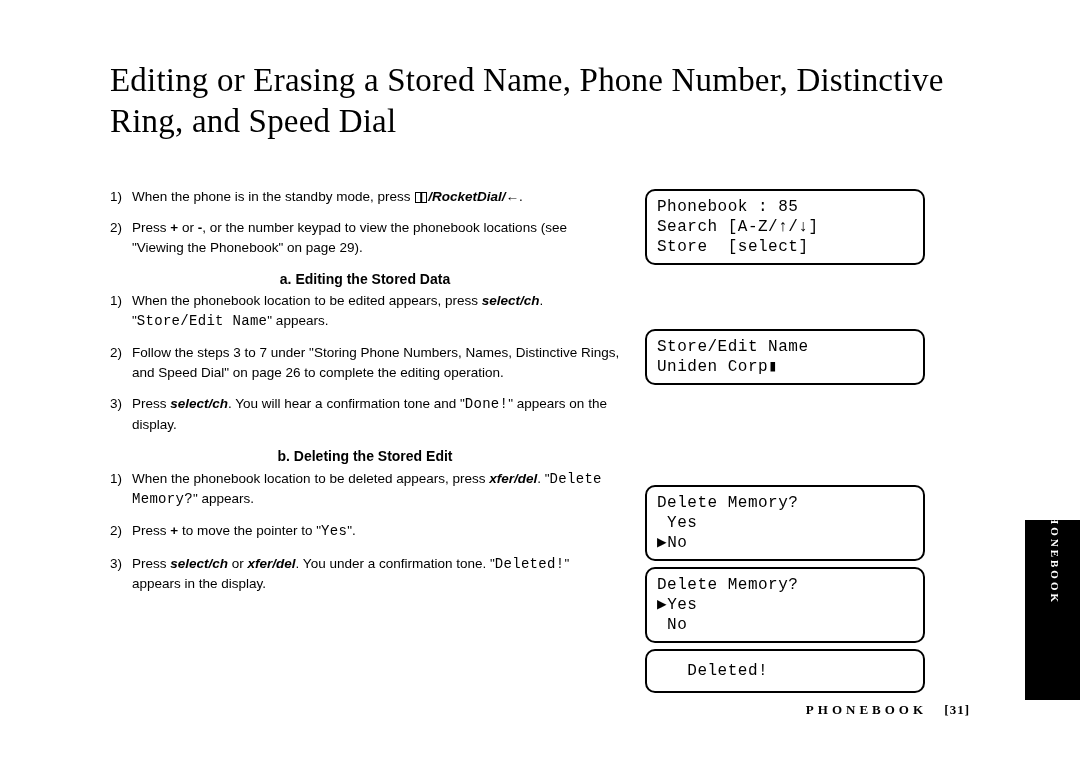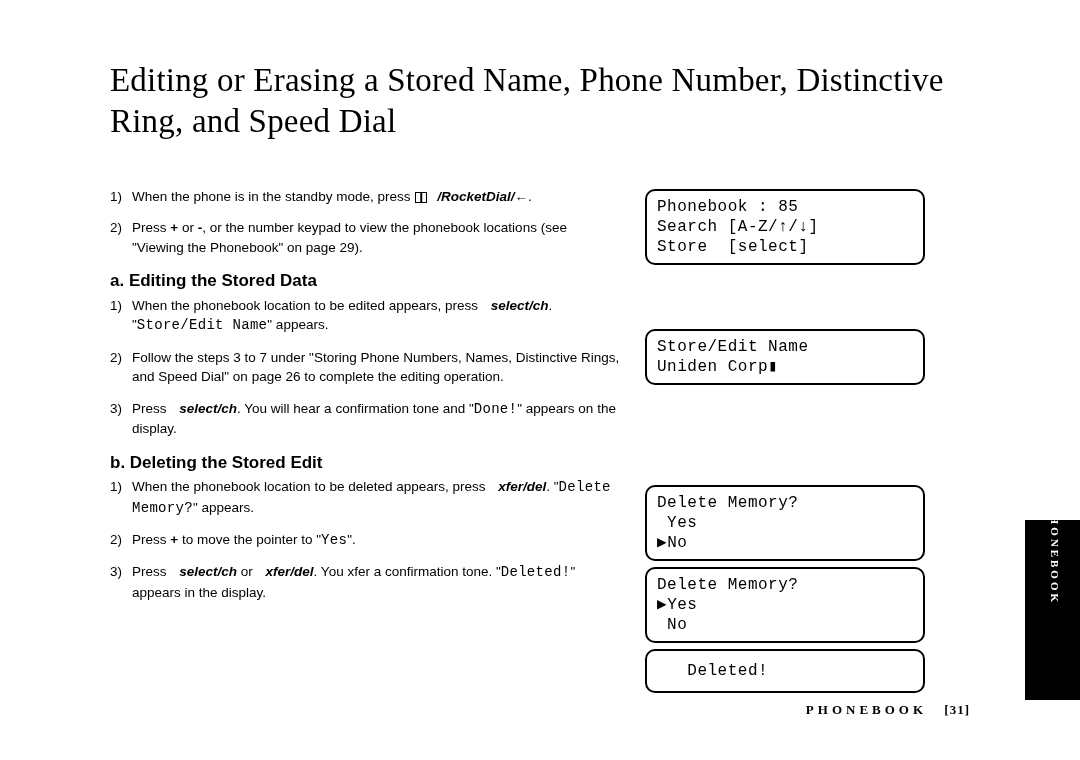--- a/index.html
+++ b/index.html
@@ -41,28 +41,29 @@
     margin-bottom: 12px;
   }
   .num {
     width: 22px;
     flex-shrink: 0;
   }
   .txt { flex: 1; }
   .subhead {
     font-weight: bold;
     margin-bottom: 2px;
-    font-size: 17px;
+    font-size: 14px;
+    text-align: center;
   }
   .lcd {
     font-family: 'Courier New', monospace;
     font-size: 14px;
     letter-spacing: 0.3px;
   }
-  .bi { font-weight: bold; font-style: italic; margin-left: 9px; }
+  .bi { font-weight: bold; font-style: italic; }
   .b { font-weight: bold; }
   .screen {
     border: 2px solid #000;
     border-radius: 10px;
     padding: 6px 10px;
     font-family: 'Courier New', monospace;
     font-size: 16px;
     line-height: 1.25;
     letter-spacing: 0.5px;
     margin-bottom: 12px;
@@ -176,21 +177,21 @@
         <div class="step">
           <div class="num">2)</div>
           <div class="txt">
             <span>Press </span><span class="b">+</span><span> to move the pointer to "</span><span class="lcd">Yes</span><span>".</span>
           </div>
         </div>
 
         <div class="step">
           <div class="num">3)</div>
           <div class="txt">
-            <span>Press </span><span class="bi">select/ch</span><span> or </span><span class="bi">xfer/del</span><span>. You xfer a confirmation tone. "</span><span class="lcd">Deleted!</span><span>" appears in the display.</span>
+            <span>Press </span><span class="bi">select/ch</span><span> or </span><span class="bi">xfer/del</span><span>. You under a confirmation tone. "</span><span class="lcd">Deleted!</span><span>" appears in the display.</span>
           </div>
         </div>
 
       </div>
 
       <div class="right">
         <div class="screen">Phonebook : 85
 Search [A-Z/↑/↓]
 Store  [select]</div>
         <div style="height:52px"></div>

